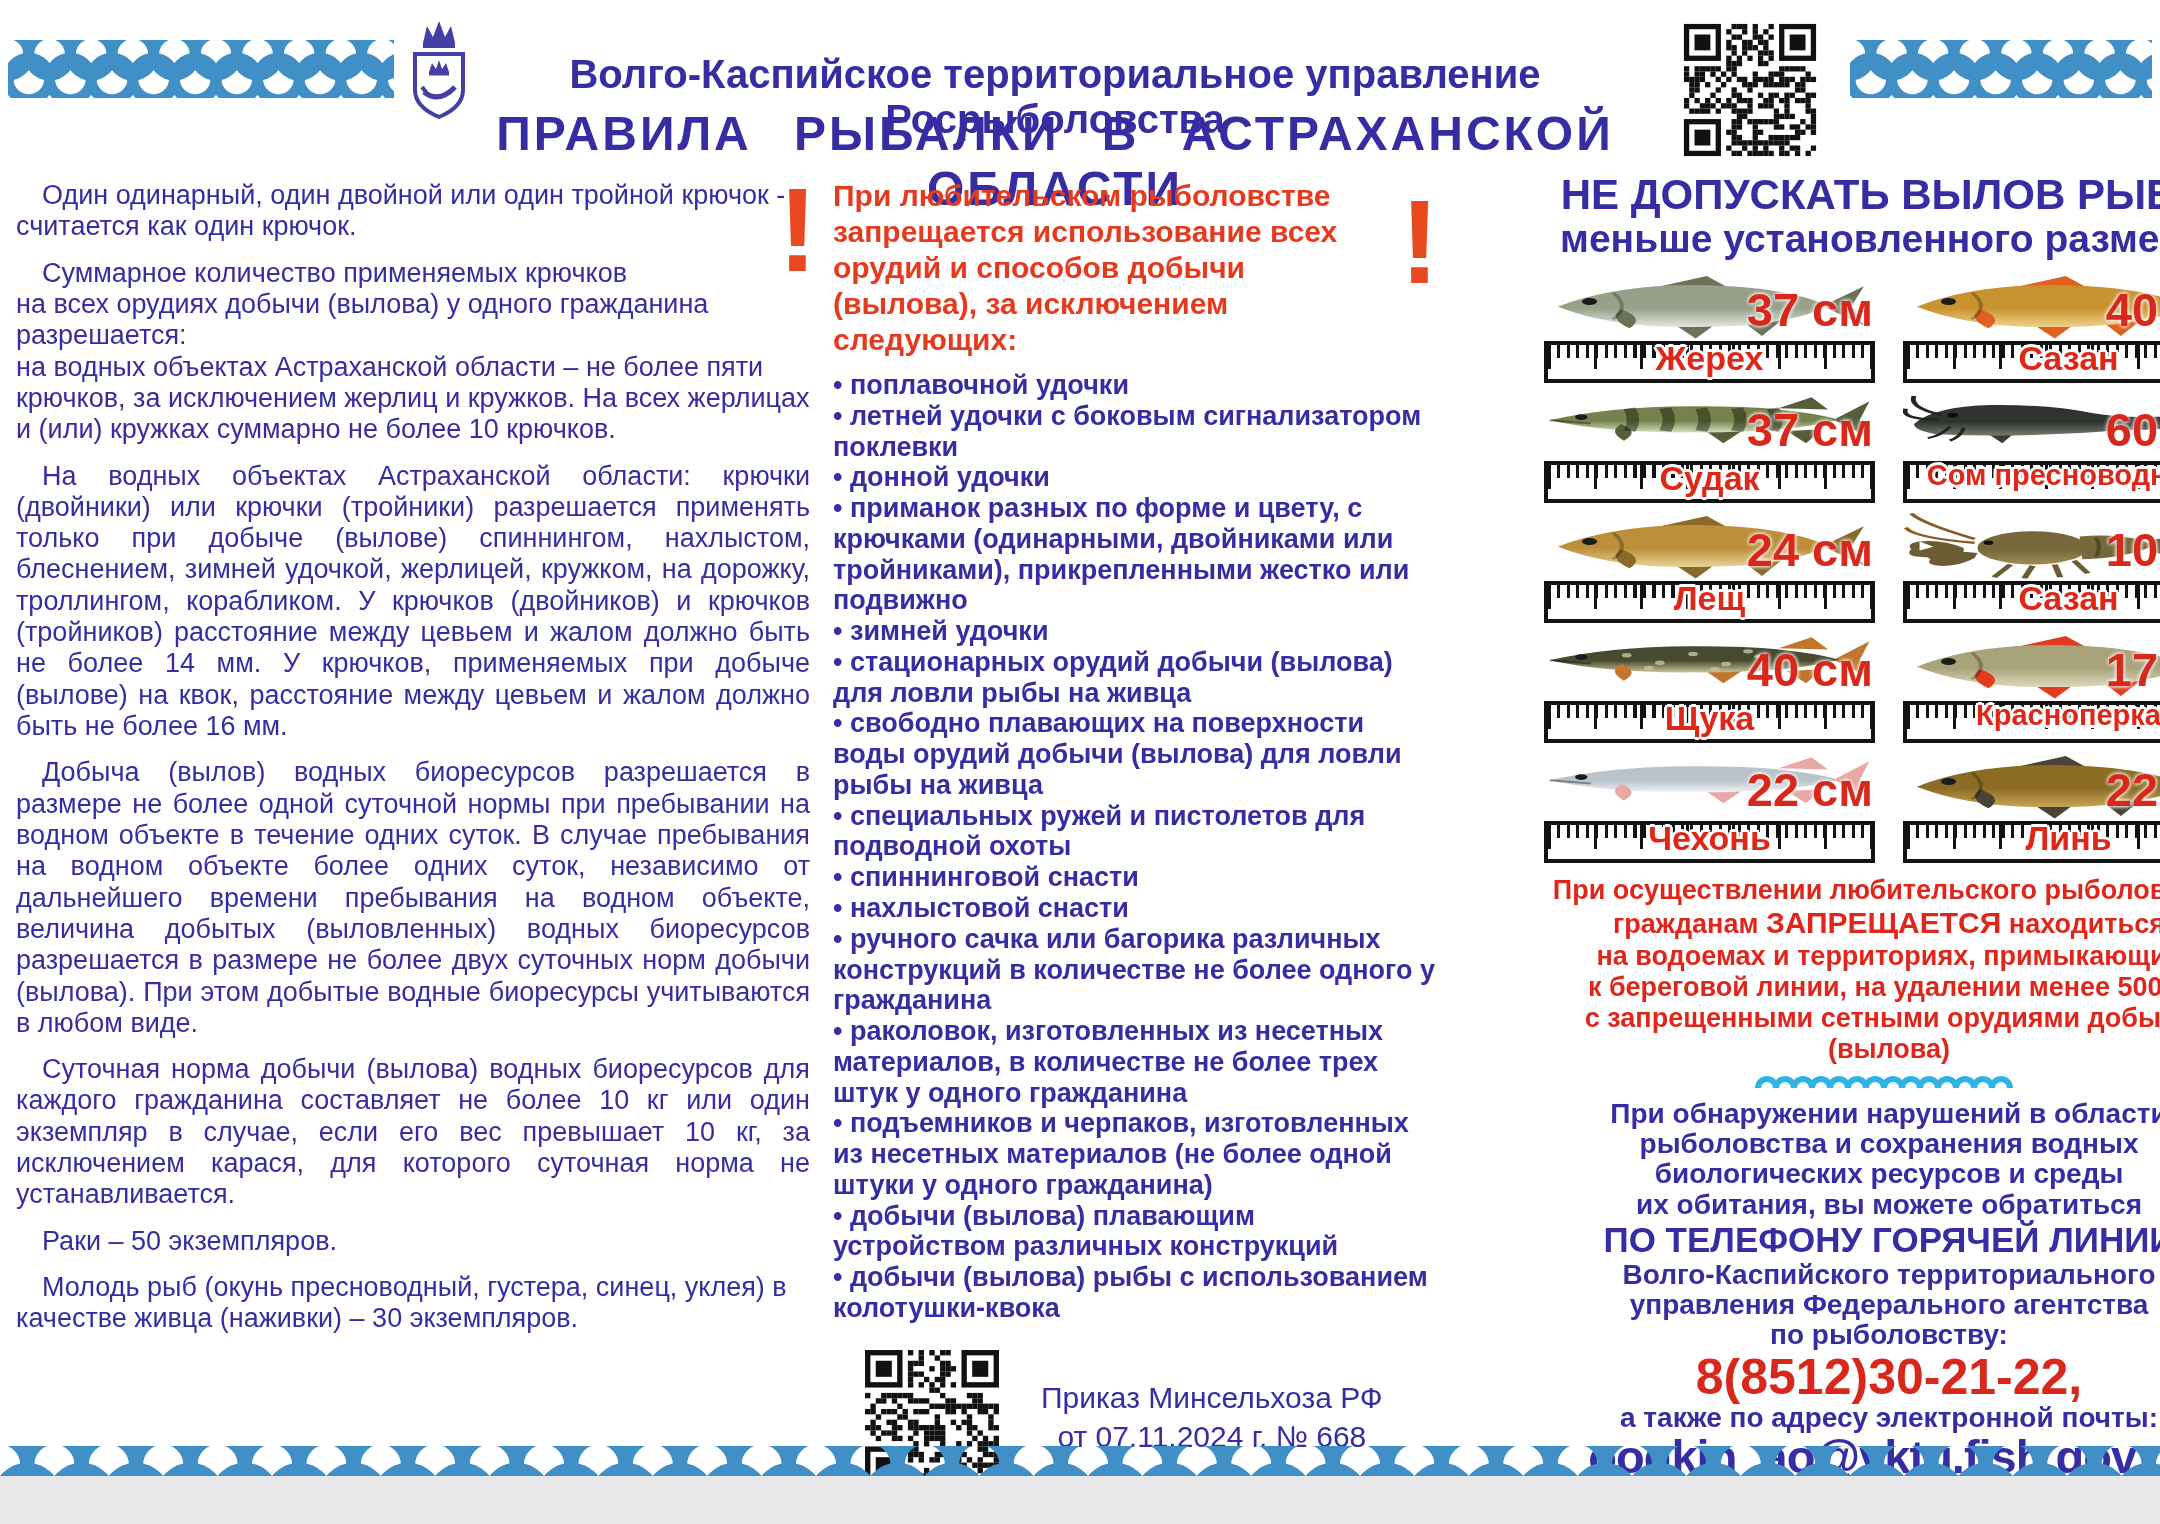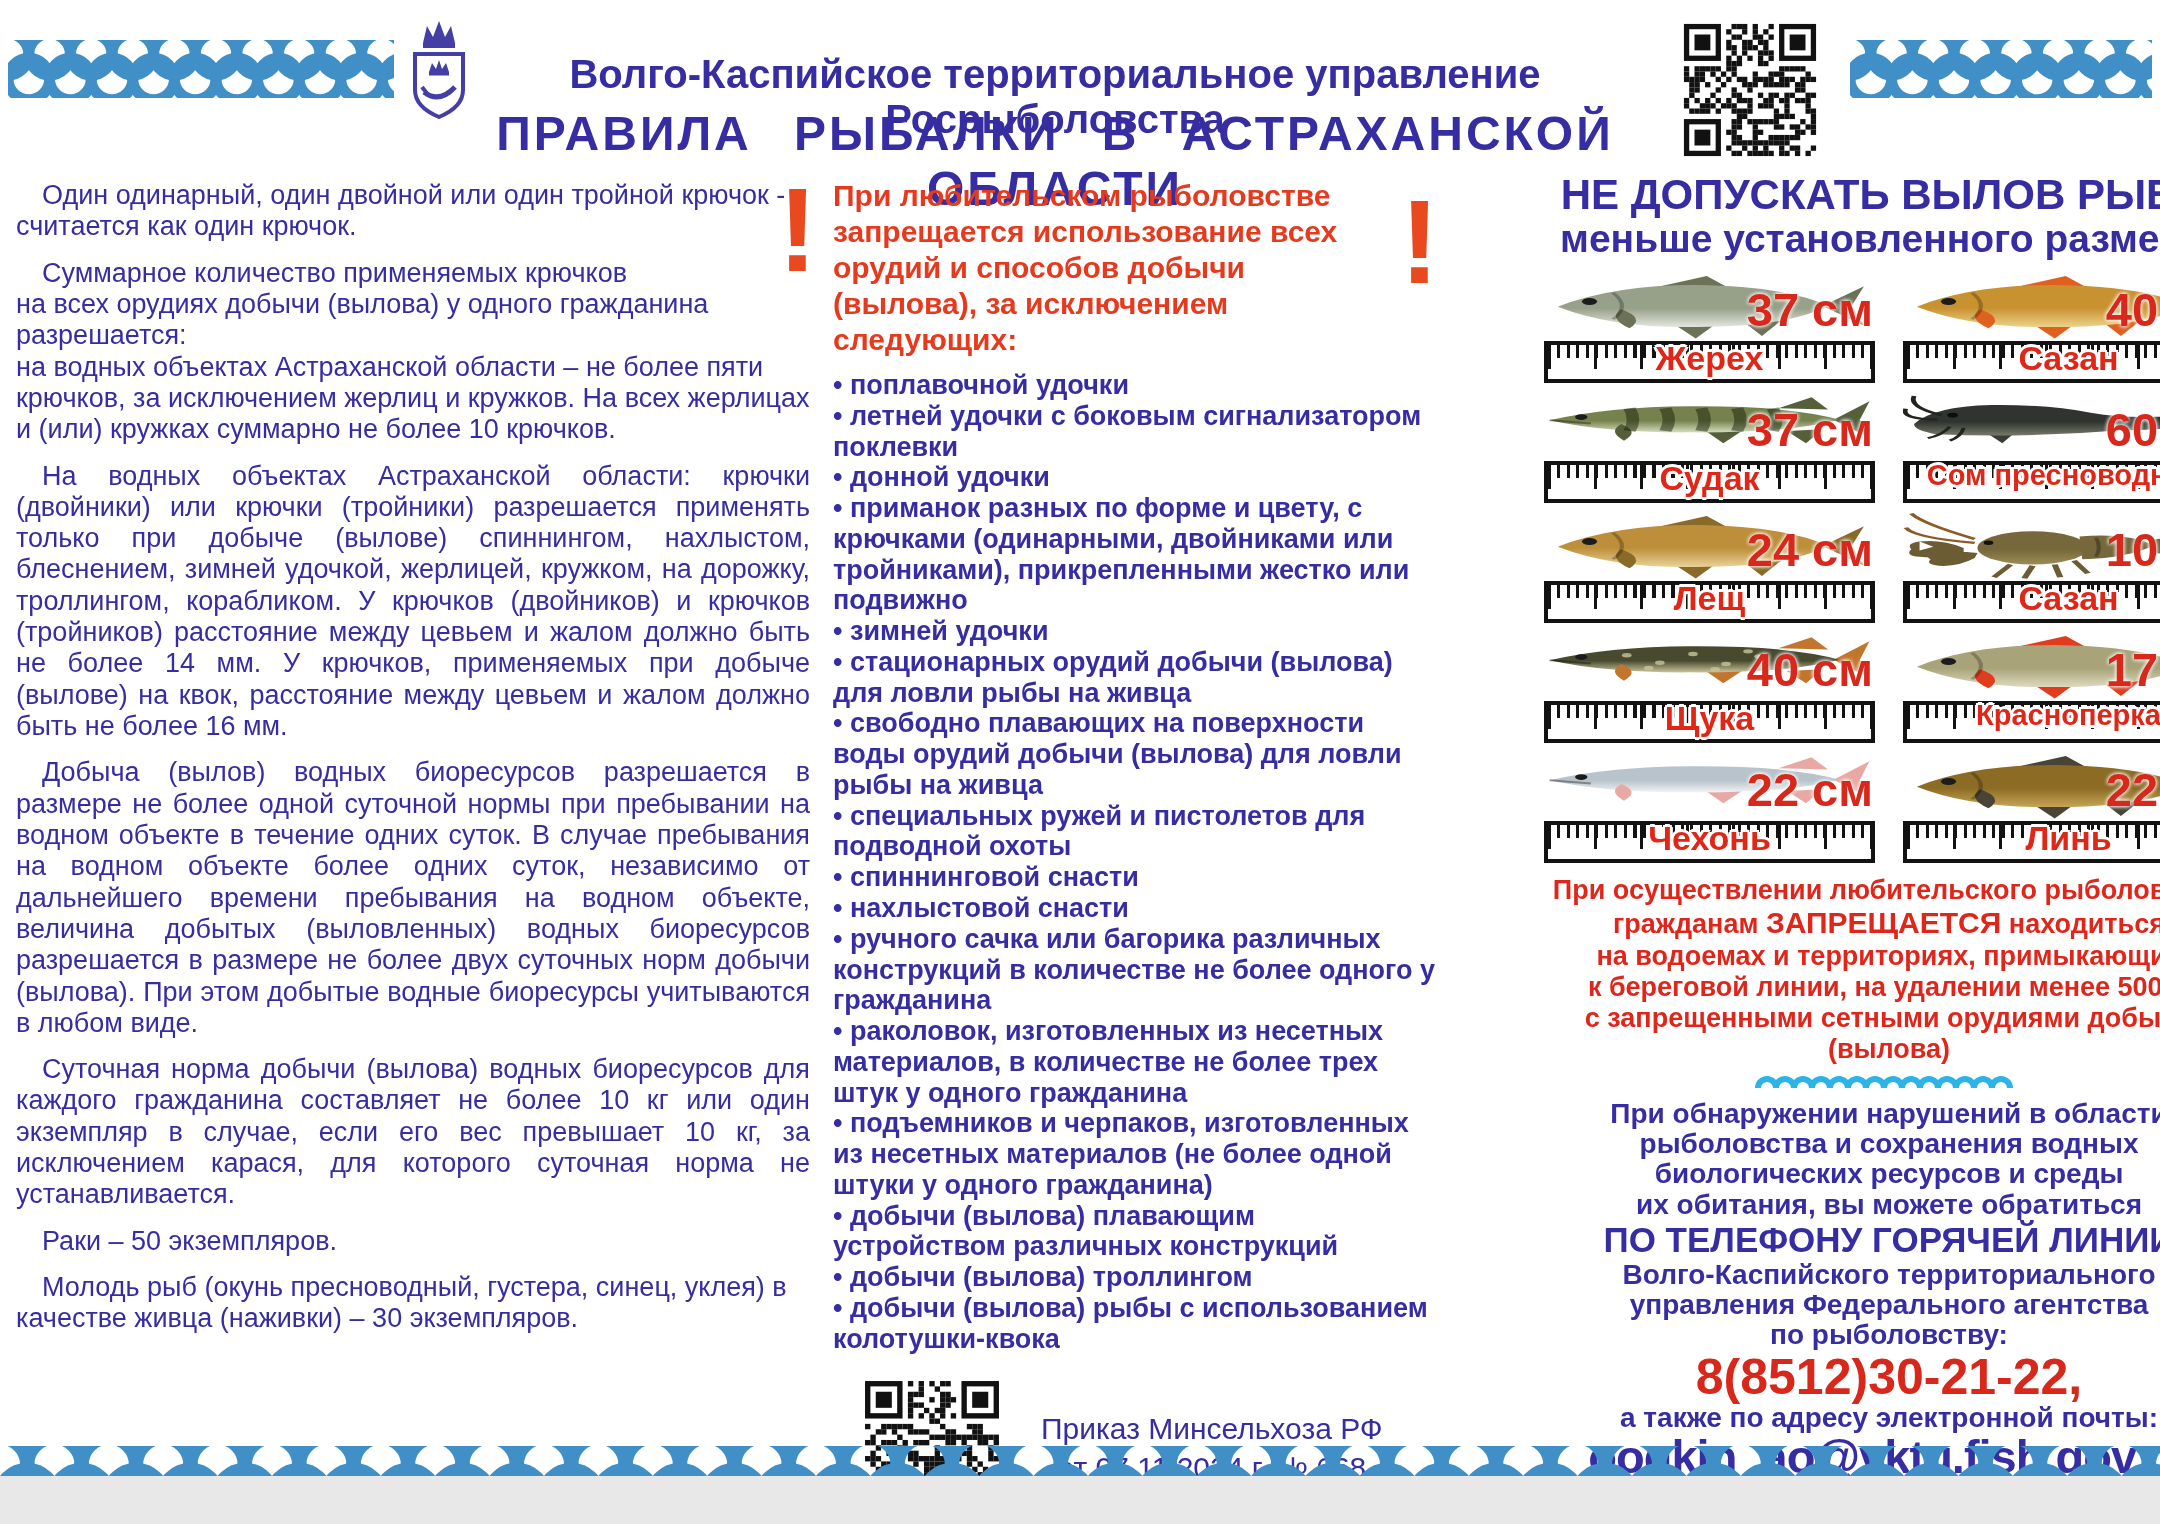--- a/index.html
+++ b/index.html
@@ -426,21 +426,20 @@
 
         <div class="mi">ручного сачка или багорика различных конструкций в количестве не более одного у гражданина</div>
 
         <div class="mi">раколовок, изготовленных из несетных материалов, в количестве не более трех штук у одного гражданина</div>
 
         <div class="mi">подъемников и черпаков, изготовленных из несетных материалов (не более одной штуки у одного гражданина)</div>
 
         <div class="mi">добычи (вылова) плавающим устройством различных конструкций</div>
 
 
-        <div class="mi">добычи (вылова) троллингом</div>
 
         <div class="mi">добычи (вылова) рыбы с использованием колотушки-квока</div>
       </div>
     <div id="mid-qr-row">
       <div id="qr-mid"><svg viewBox="-1.5 -1.5 28 28" width="100%" height="100%">
             <rect x="-1.5" y="-1.5" width="28" height="28" fill="#fff"></rect>
             <rect x="0" y="0" width="7" height="7" fill="#111"></rect>
             <rect x="1" y="1" width="5" height="5" fill="#fff"></rect>
             <rect x="2" y="2" width="3" height="3" fill="#111"></rect>
             <rect x="18" y="0" width="7" height="7" fill="#111"></rect>

